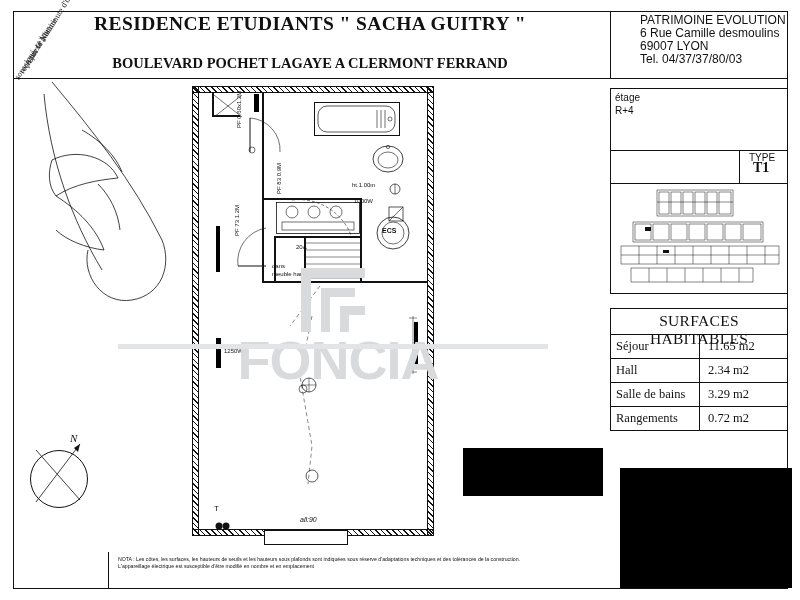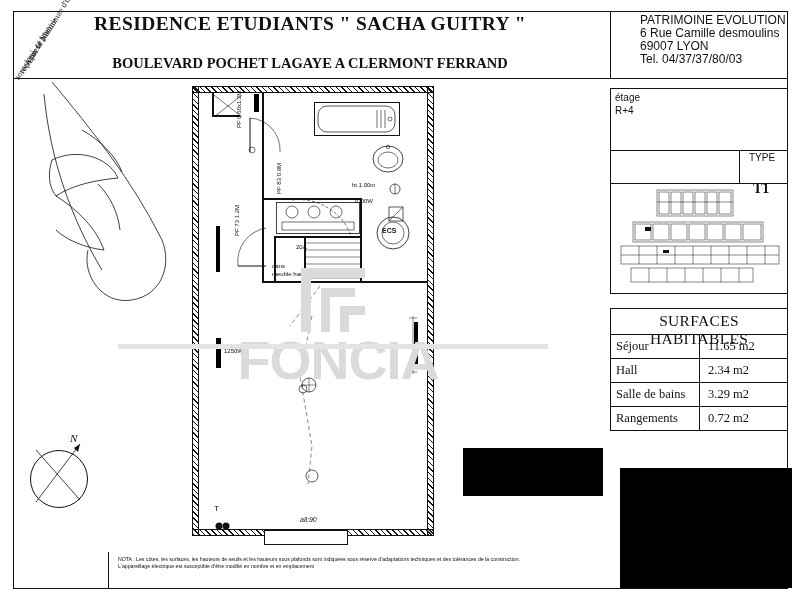--- a/index.html
+++ b/index.html
@@ -138,21 +138,21 @@
   .type-lbl {
     position: absolute;
     left: 138px;
     top: 1px;
     font-size: 10px;
     font-family: "Liberation Sans", sans-serif;
   }
   .type-val {
     position: absolute;
     left: 142px;
-    top: 30px;
+    top: 9px;
     font-size: 14px;
     font-weight: bold;
   }
 
   
   .mini-box {
     height: 110px;
     border: 1.2px solid #111;
     border-top: none;
     box-sizing: border-box;

